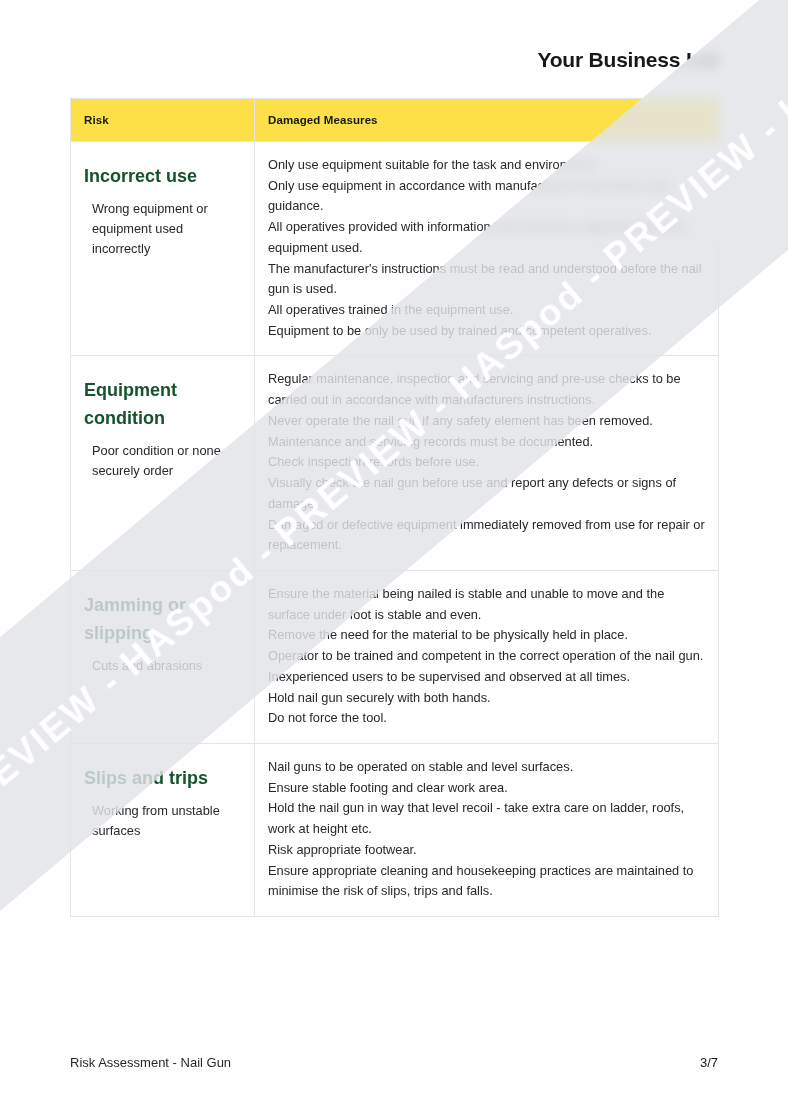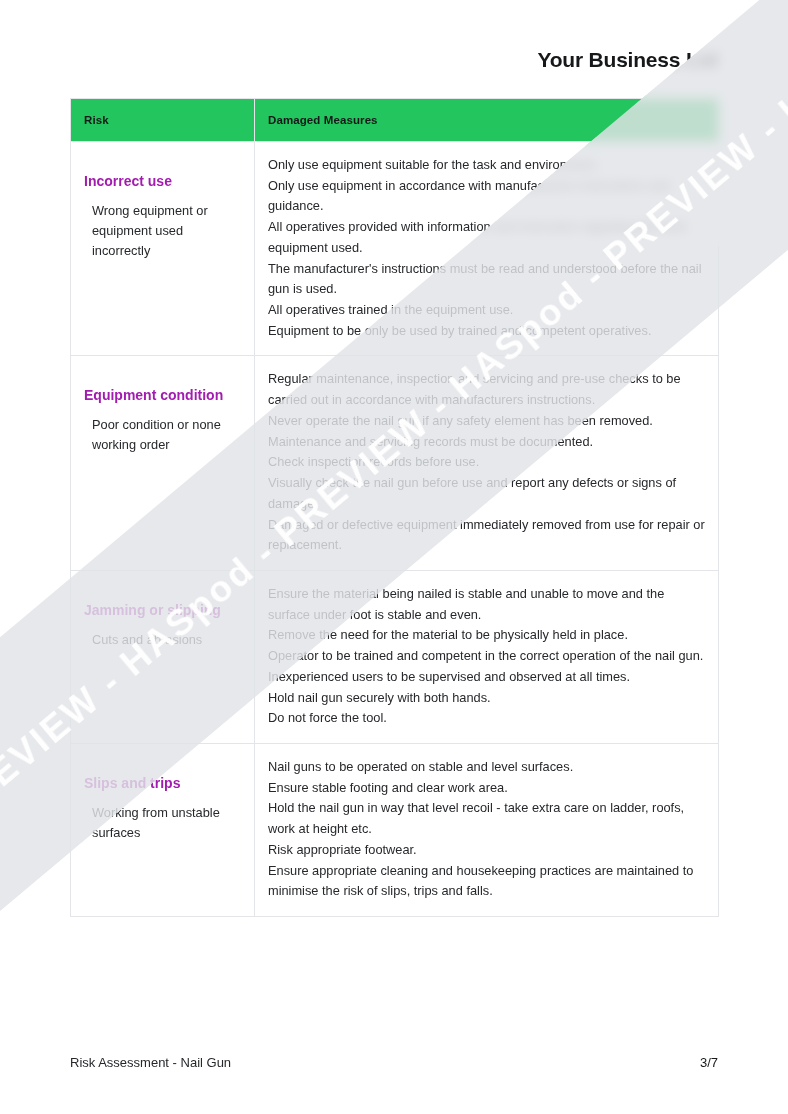--- a/index.html
+++ b/index.html
@@ -54,39 +54,39 @@
     border-collapse: collapse;
     table-layout: fixed;
   }
   .risk-table td, .risk-table th {
     border: 1px solid #e3e5e8;
     vertical-align: top;
     padding: 13px 13px 14px 13px;
     box-sizing: border-box;
   }
   .risk-table thead th {
-    background: #22c55e;
+    background: #fde047;
     font-size: 11.5px;
     font-weight: bold;
     text-align: left;
     color: #16181a;
     letter-spacing: 0.1px;
     padding-top: 15px;
     padding-bottom: 15px;
     height: 43px;
   }
   .col-risk { width: 184px; }
   .col-measures { width: 464px; }
 
   .risk-title {
-    font-size: 14px;
-    font-weight: bold;
-    color: #a21caf;
+    font-size: 18px;
+    font-weight: bold;
+    color: #14532d;
     line-height: 1.55;
-    margin: 16px 0 1px 0;
+    margin: 8px 0 1px 0;
   }
   .risk-desc {
     font-size: 12.8px;
     font-weight: normal;
     color: #26282b;
     line-height: 1.58;
     margin: 8px;
   }
   .measure-line {
     font-size: 12.8px;
@@ -173,21 +173,21 @@
           <p class="measure-line">All operatives provided with information and instruction regarding the work equipment used.</p>
           <p class="measure-line">The manufacturer's instructions must be read and understood before the nail gun is used.</p>
           <p class="measure-line">All operatives trained in the equipment use.</p>
           <p class="measure-line">Equipment to be only be used by trained and competent operatives.</p>
         </td>
       </tr>
 
       <tr>
         <td class="col-risk">
           <p class="risk-title">Equipment condition</p>
-          <p class="risk-desc">Poor condition or none working order</p>
+          <p class="risk-desc">Poor condition or none securely order</p>
         </td>
         <td class="col-measures">
           <p class="measure-line">Regular maintenance, inspection and servicing and pre-use checks to be carried out in accordance with manufacturers instructions.</p>
           <p class="measure-line">Never operate the nail gun if any safety element has been removed.</p>
           <p class="measure-line">Maintenance and servicing records must be documented.</p>
           <p class="measure-line">Check inspection records before use.</p>
           <p class="measure-line">Visually check the nail gun before use and report any defects or signs of damage.</p>
           <p class="measure-line">Damaged or defective equipment immediately removed from use for repair or replacement.</p>
         </td>
       </tr>

